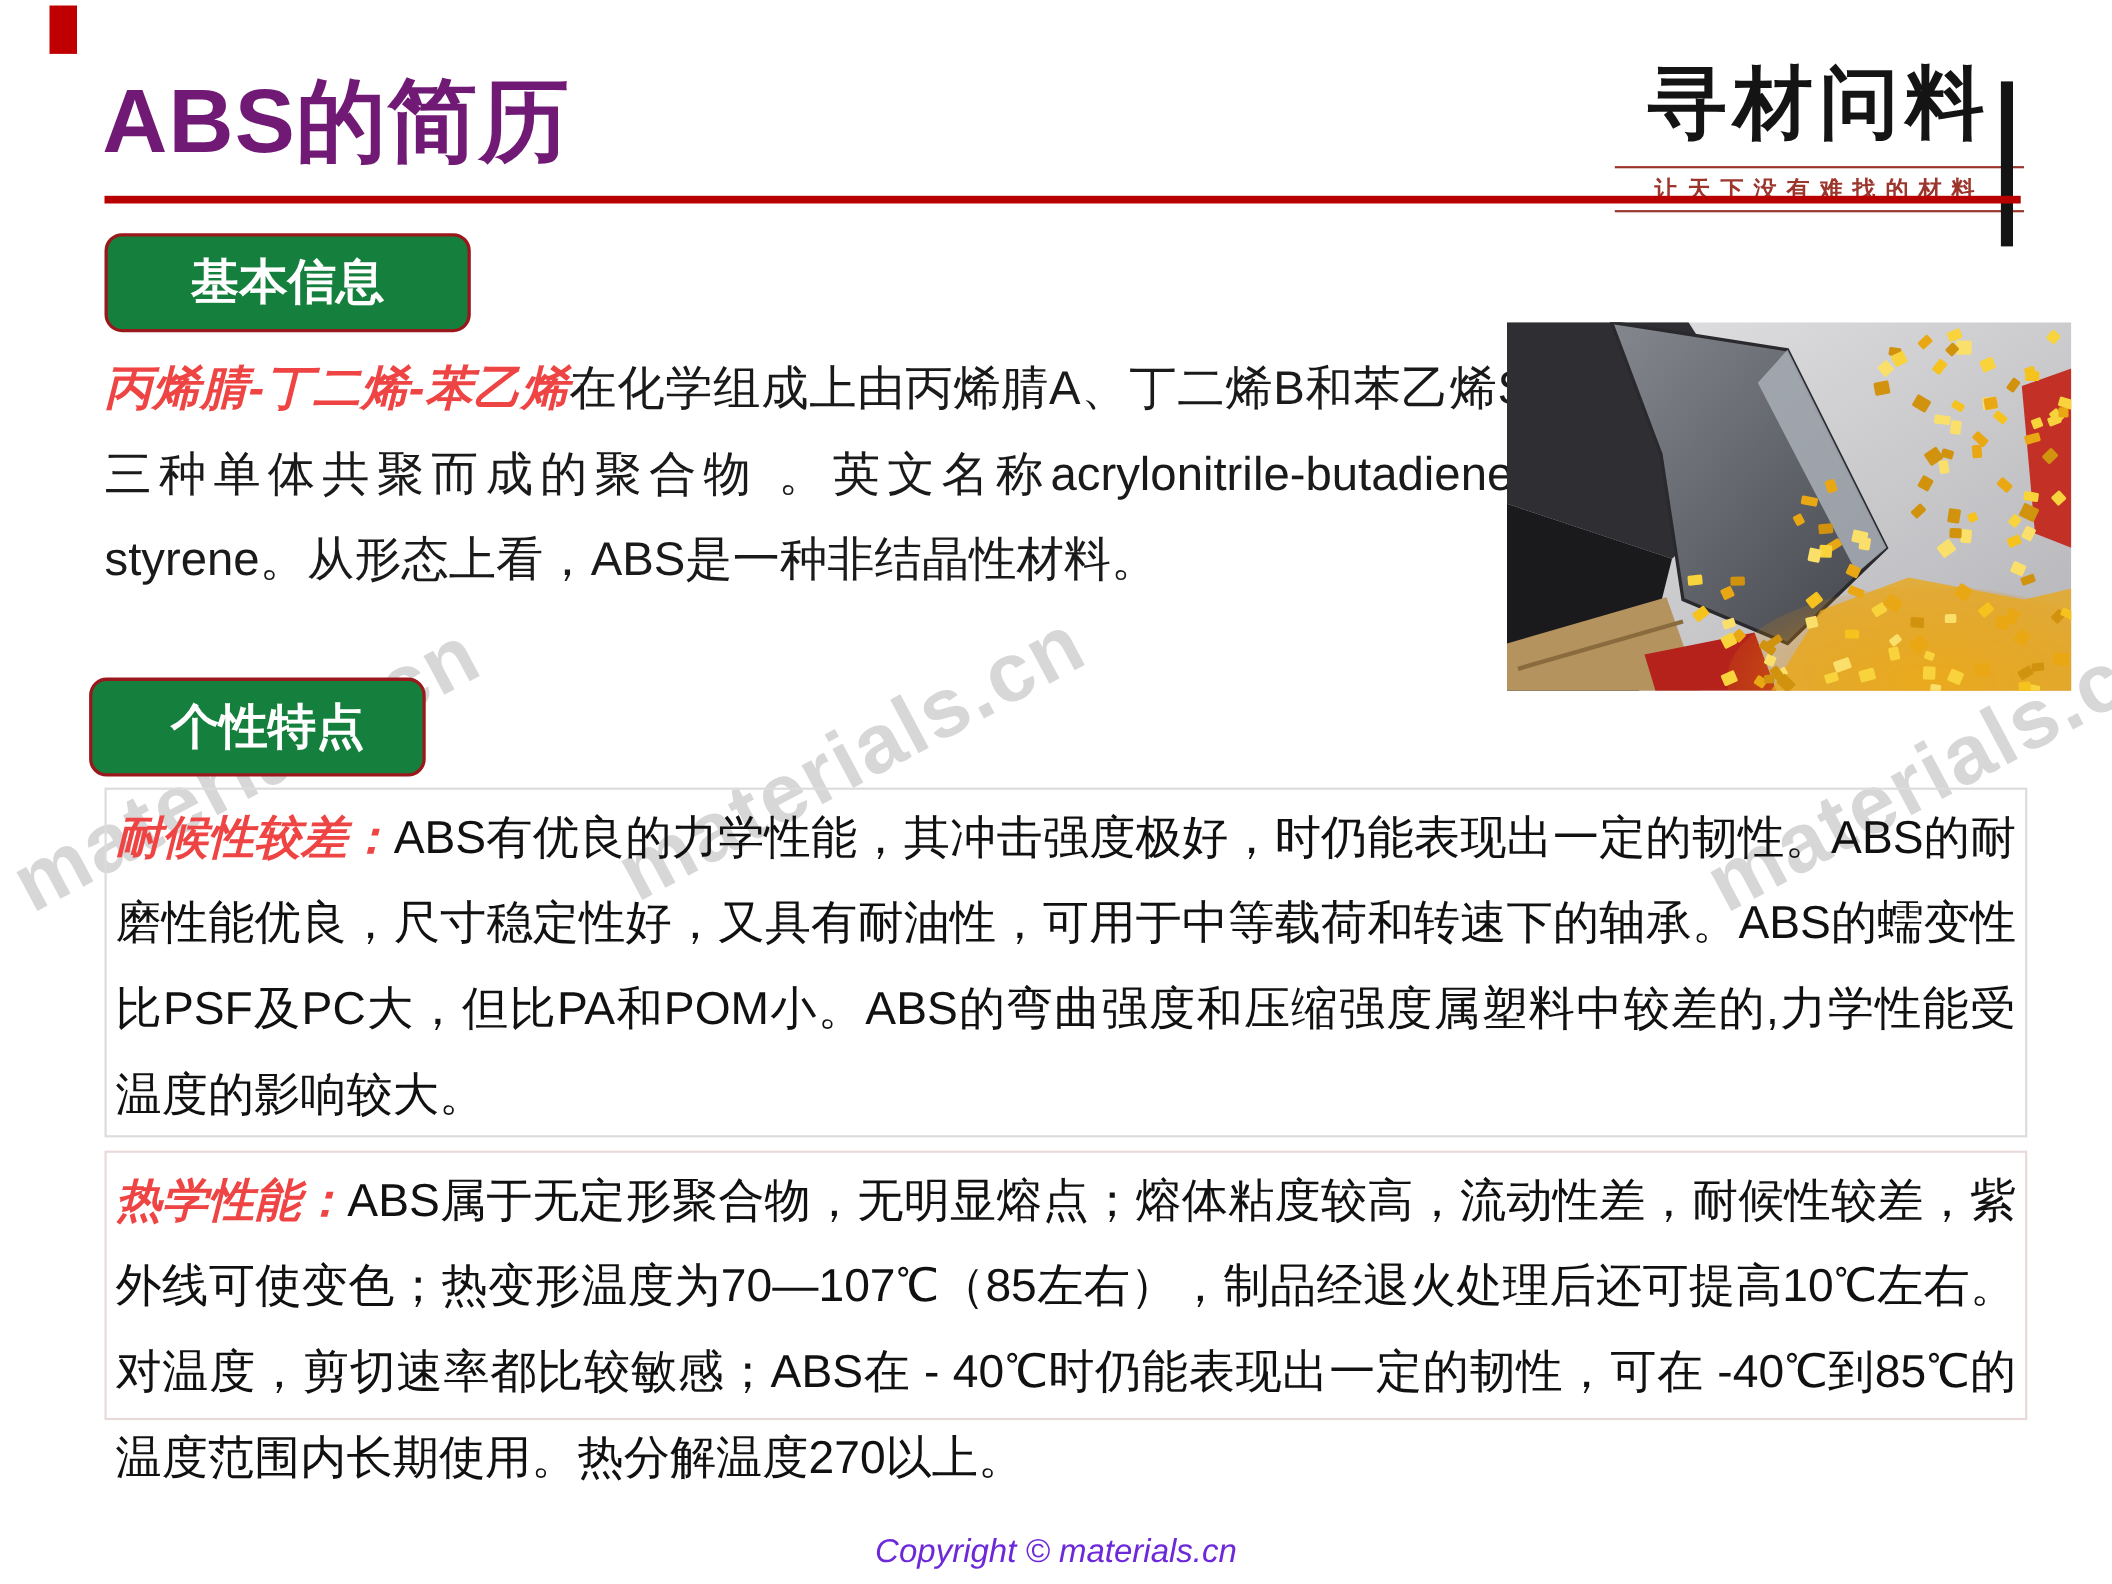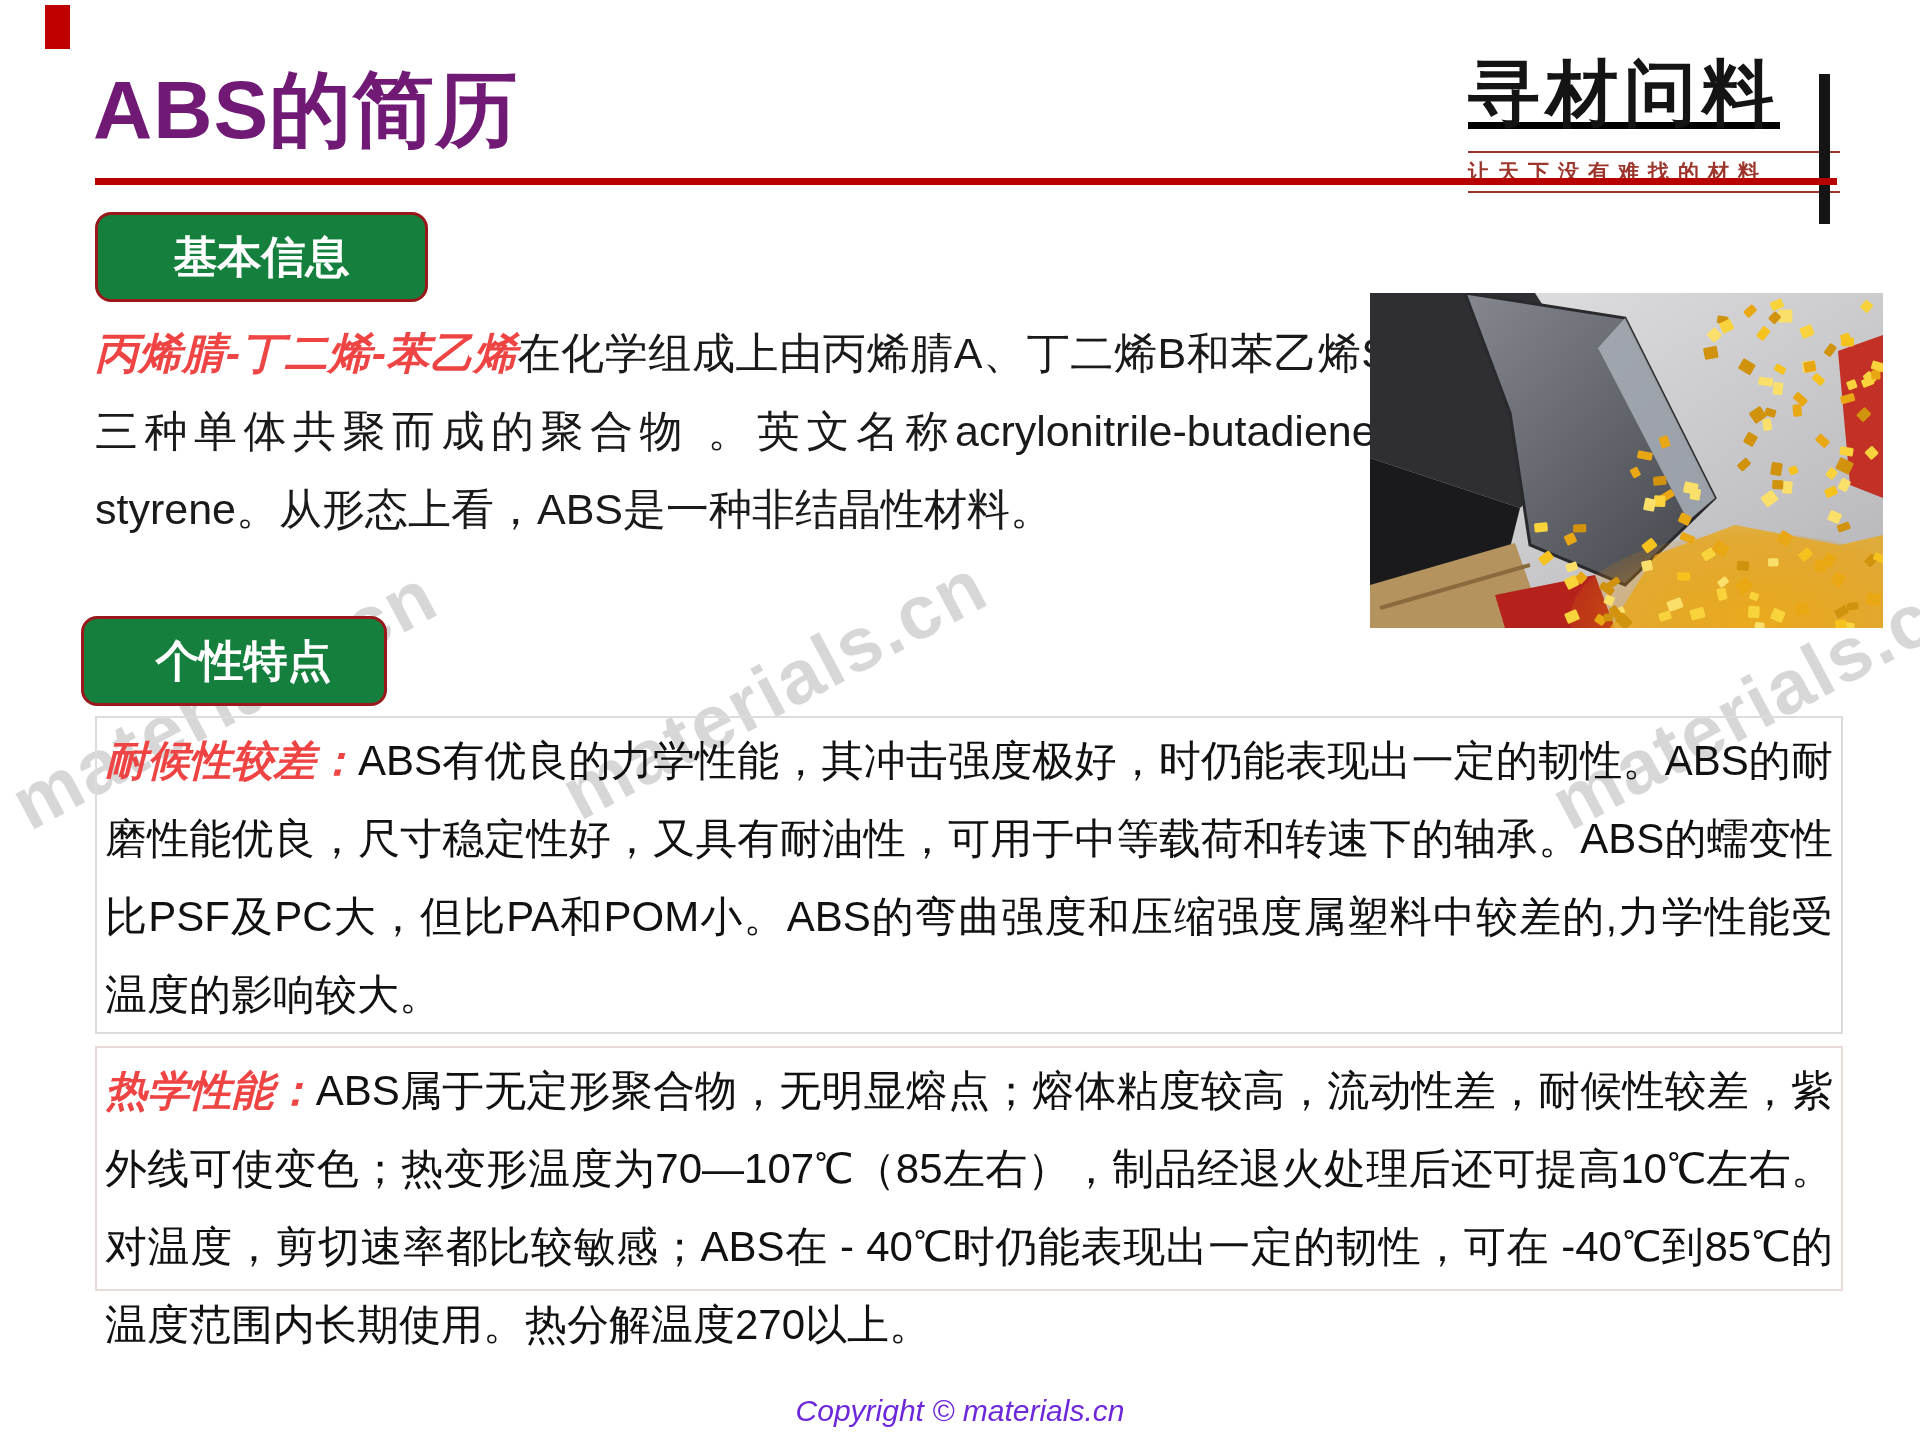--- a/index.html
+++ b/index.html
@@ -10,21 +10,21 @@
   .watermark{position:absolute;font-size:76px;font-weight:bold;
              color:rgba(140,140,140,0.35);transform:rotate(-28deg);
              white-space:nowrap;letter-spacing:2px;}
 
   .corner-accent{position:absolute;left:45px;top:5px;width:25px;height:44px;background:#c00000;}
 
   .page-title{position:absolute;left:93px;top:56px;font-size:82px;font-weight:900;
               color:#701a75;letter-spacing:1px;white-space:nowrap;}
 
   
-  .logo{position:absolute;left:1468px;top:50px;width:372px;text-decoration:underline;}
+  .logo{position:absolute;left:1468px;top:50px;width:372px;text-align:center;}
   .logo-name{font-family:"DejaVu Serif",serif;font-weight:bold;font-size:72px;color:#141414;
              letter-spacing:6px;line-height:1.2;white-space:nowrap;}
   .logo-tagline{margin-top:15px;border-top:2px solid #9c352c;border-bottom:2px solid #9c352c;
                 padding:5px 0;font-size:21px;font-weight:bold;color:#9c352c;
                 letter-spacing:9px;white-space:nowrap;}
   .logo-stroke{position:absolute;right:10px;top:24px;width:11px;height:150px;background:#141414;}
 
   .divider{position:absolute;left:95px;top:178px;width:1742px;height:7px;background:#b80000;}
 
   .badge{position:absolute;background:#15803d;border:3px solid #9a181c;border-radius:16px;

